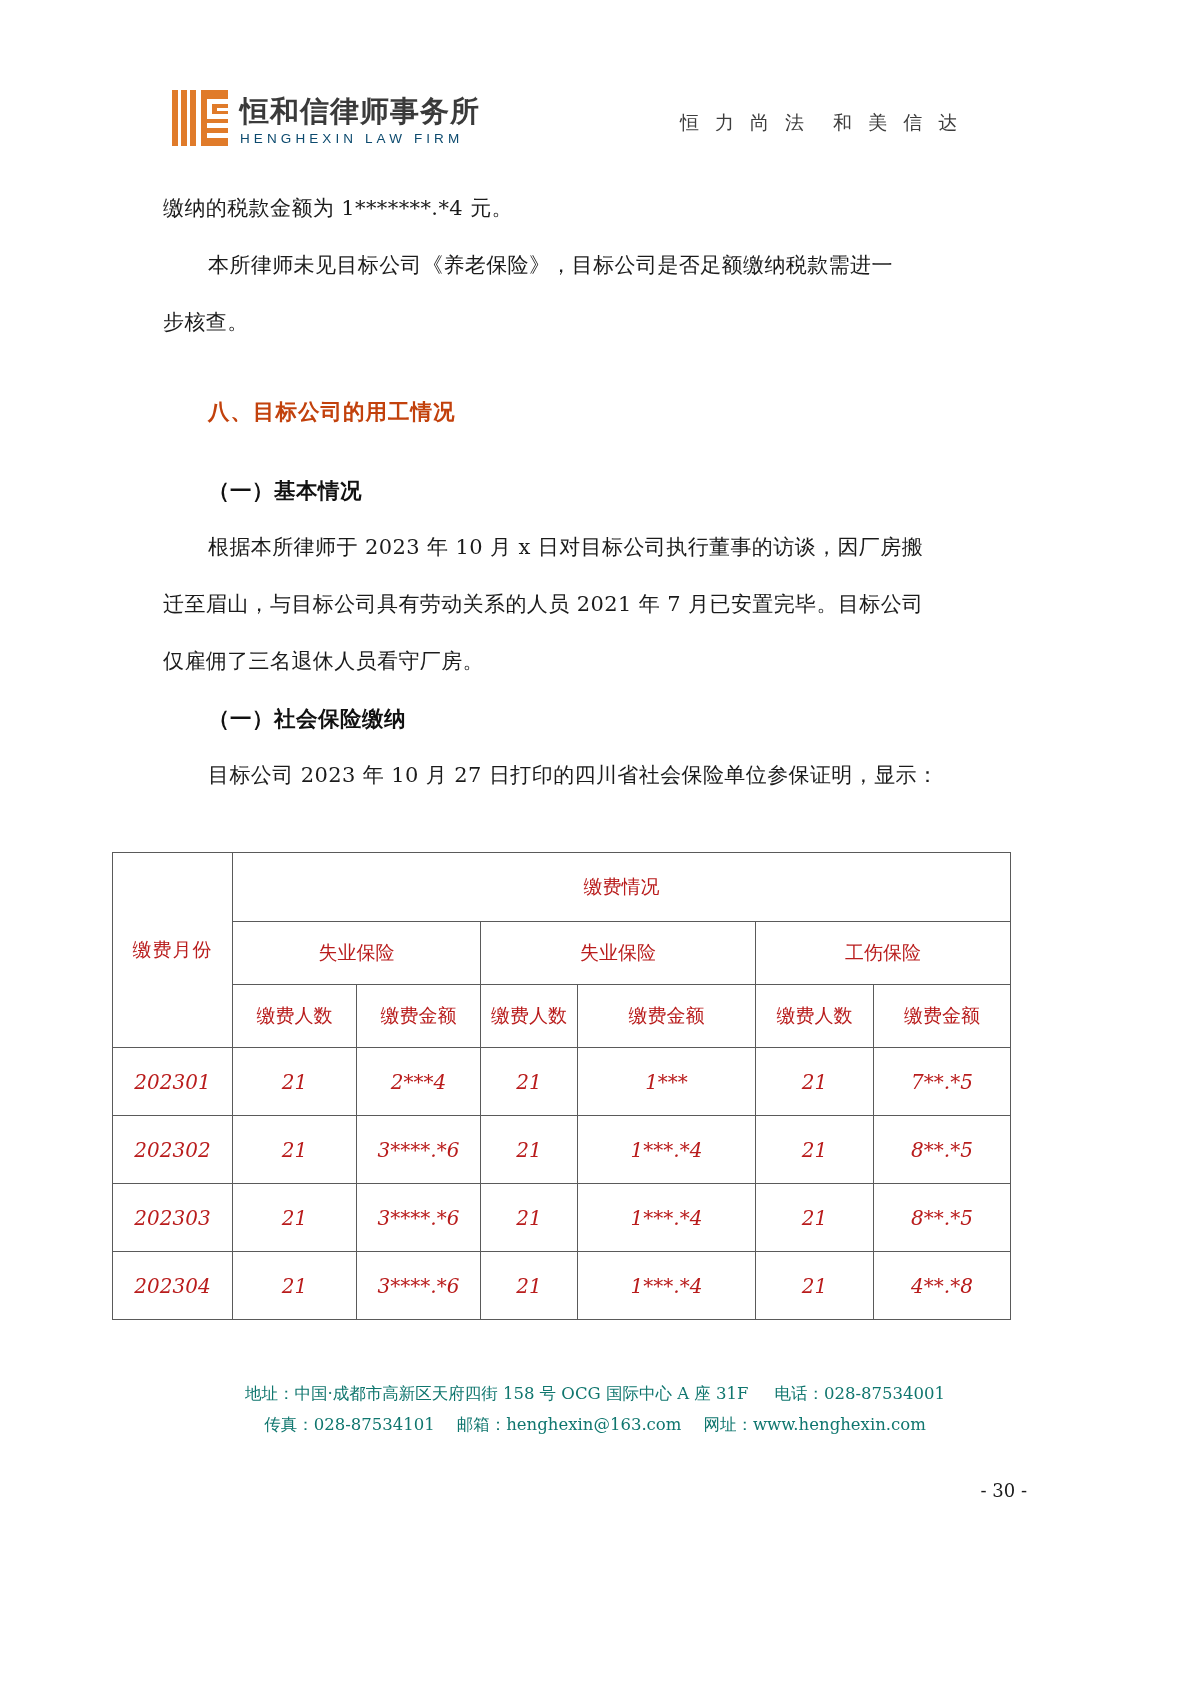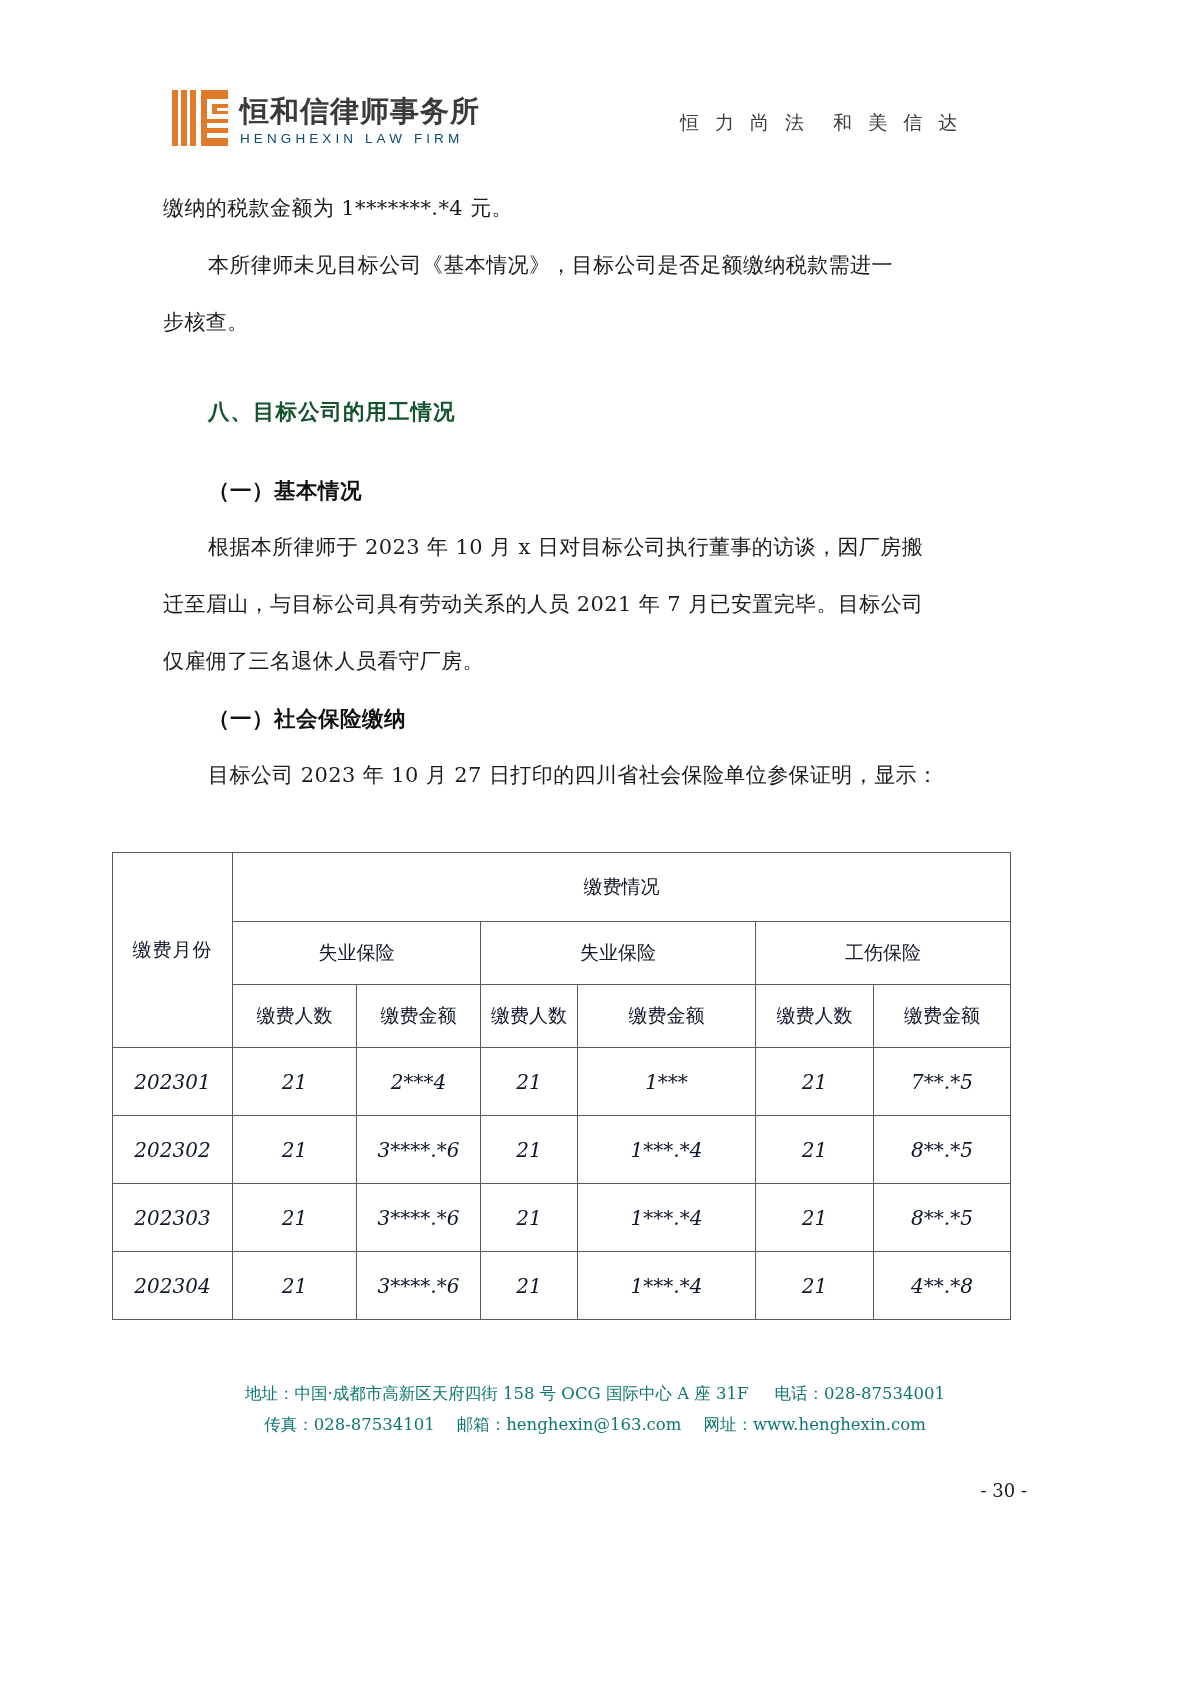--- a/index.html
+++ b/index.html
@@ -151,21 +151,21 @@
     color: #1b1b1b;
     white-space: nowrap;
   }
   .h-section {
     margin: 0;
     font-size: 21.5px;
     font-weight: 700;
     line-height: 57px;
     letter-spacing: 1px;
     padding-left: 45px;
-    color: #14532d;
+    color: #c2410c;
   }
   .h-sub {
     margin: 0;
     font-size: 21.5px;
     font-weight: 700;
     line-height: 57px;
     letter-spacing: 0.5px;
     padding-left: 45px;
     color: #111;
   }
@@ -184,21 +184,21 @@
     border-collapse: collapse;
     width: 898px;
     table-layout: fixed;
     font-size: 19px;
   }
   table.sstable td, table.sstable th {
     border: 1px solid #5a5a5a;
     text-align: center;
     vertical-align: middle;
     font-weight: 400;
-    color: #0f172a;
+    color: #b91c1c;
     font-family: "DejaVu Serif", "Liberation Serif", serif;
     padding: 0;
   }
   .r-top td { height: 68px; }
   .r-mid td { height: 62px; }
   .r-hdr td { height: 62px; }
   .r-data td { height: 67px; }
   .cell-month { font-size: 19px; letter-spacing: 1px; }
   .num { font-family: "DejaVu Serif", "Liberation Serif", serif; font-size: 20px; font-style: italic; }
 
@@ -247,21 +247,21 @@
         <div class="logo-en">HENGHEXIN LAW FIRM</div>
       </div>
     </div>
     <div class="slogan">恒 力 尚 法　和 美 信 达</div>
   </div>
 
   <div class="content">
 
     <p class="body-line">缴纳的税款金额为 1*******.*4 元。</p>
 
-    <p class="body-line pad-in">本所律师未见目标公司《基本情况》，目标公司是否足额缴纳税款需进一</p>
+    <p class="body-line pad-in">本所律师未见目标公司《养老保险》，目标公司是否足额缴纳税款需进一</p>
     <p class="body-line">步核查。</p>
 
     <div class="gap-md"></div>
 
     <p class="h-section">八、目标公司的用工情况</p>
 
     <div class="gap-sm"></div>
 
     <p class="h-sub">（一）基本情况</p>
 

